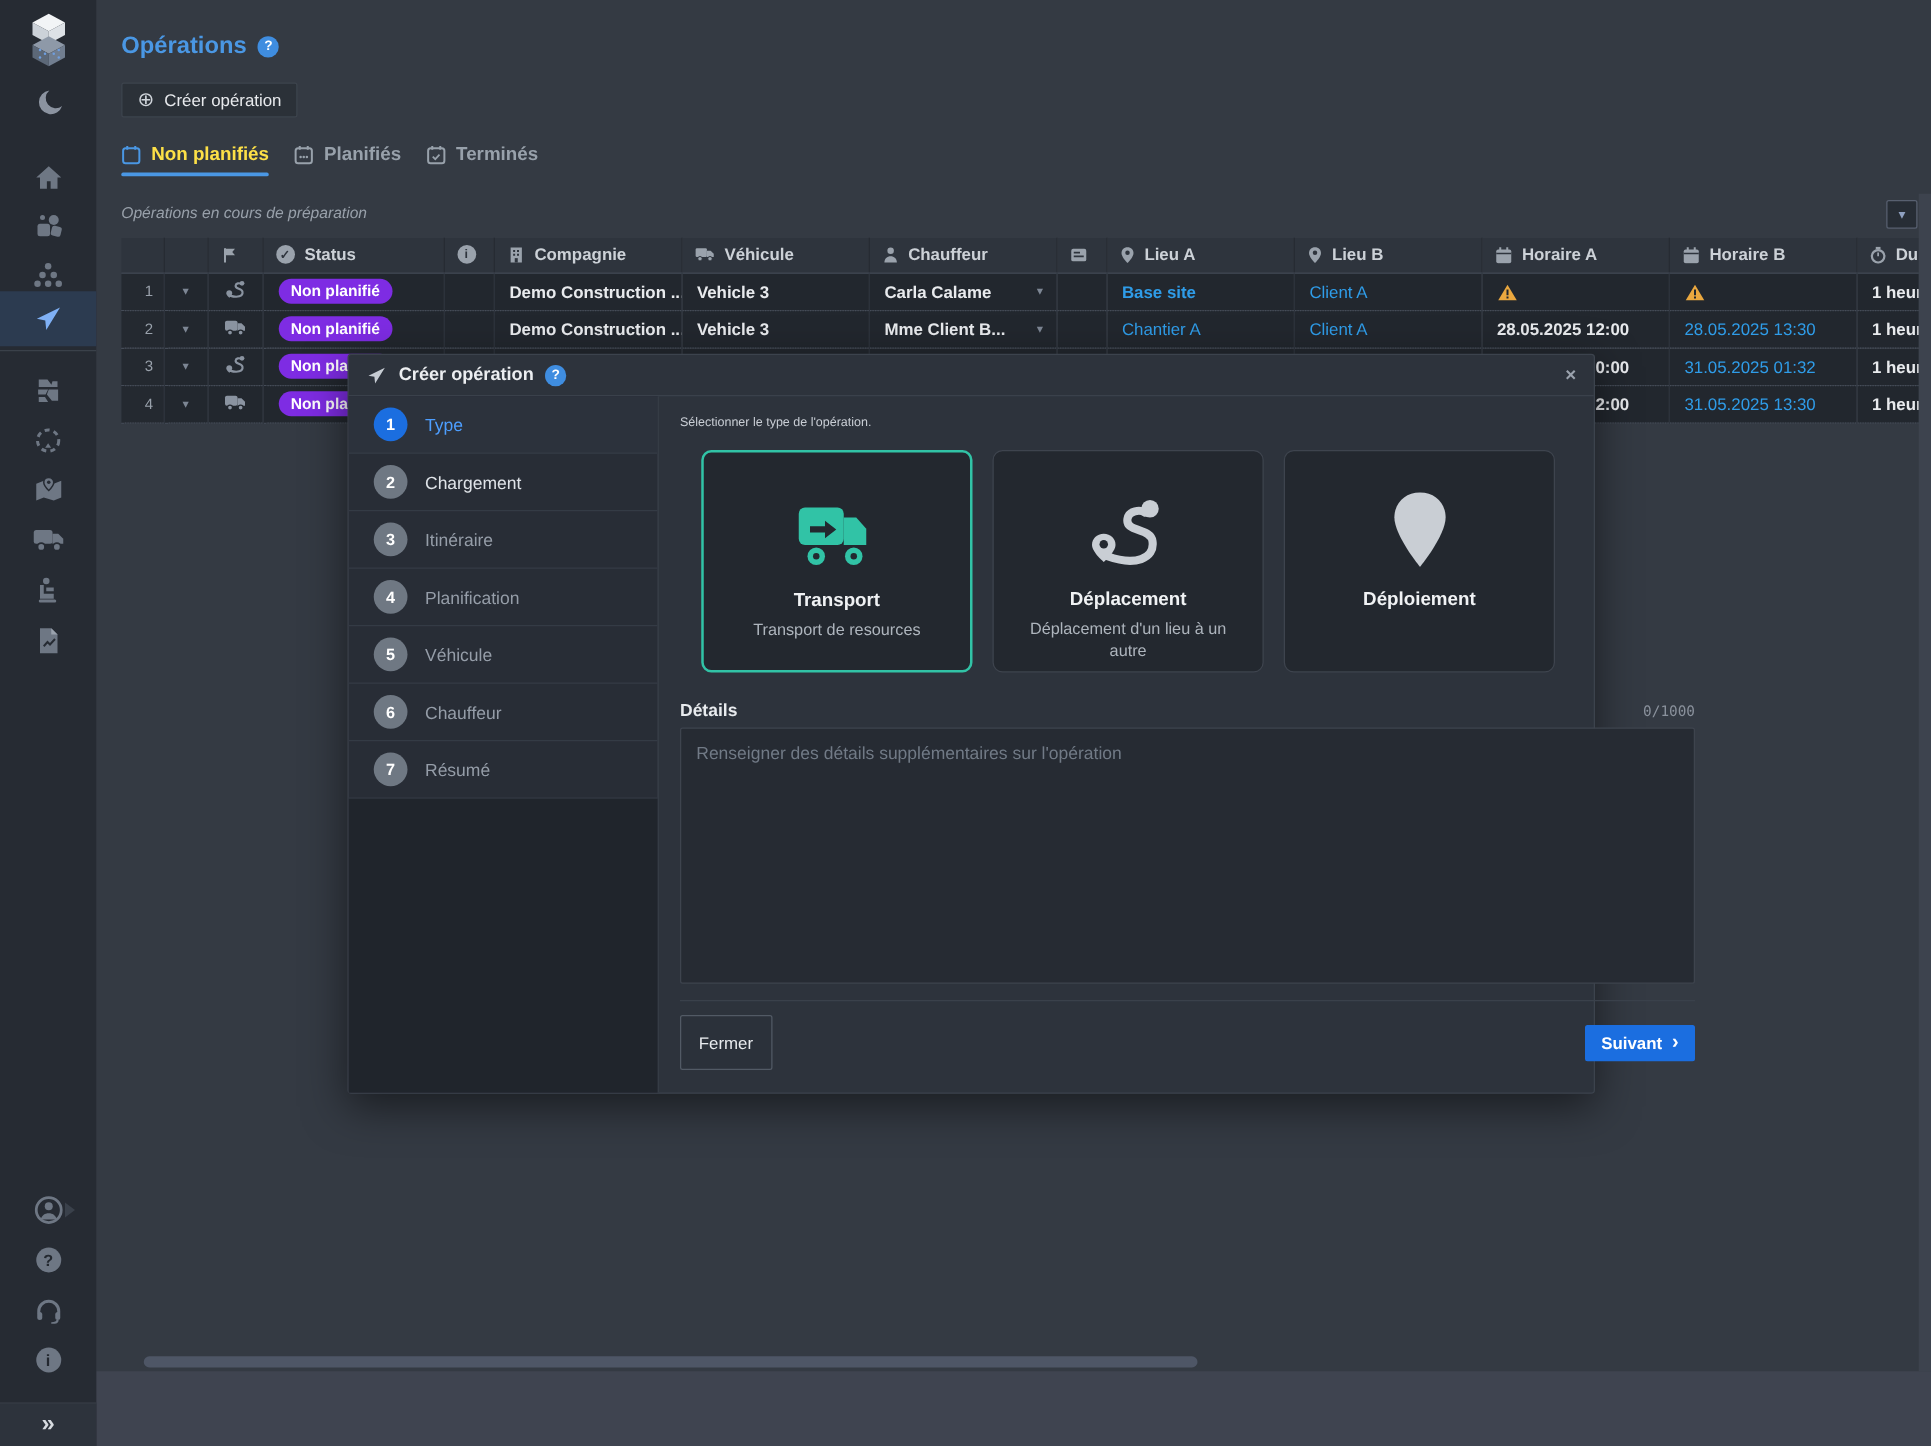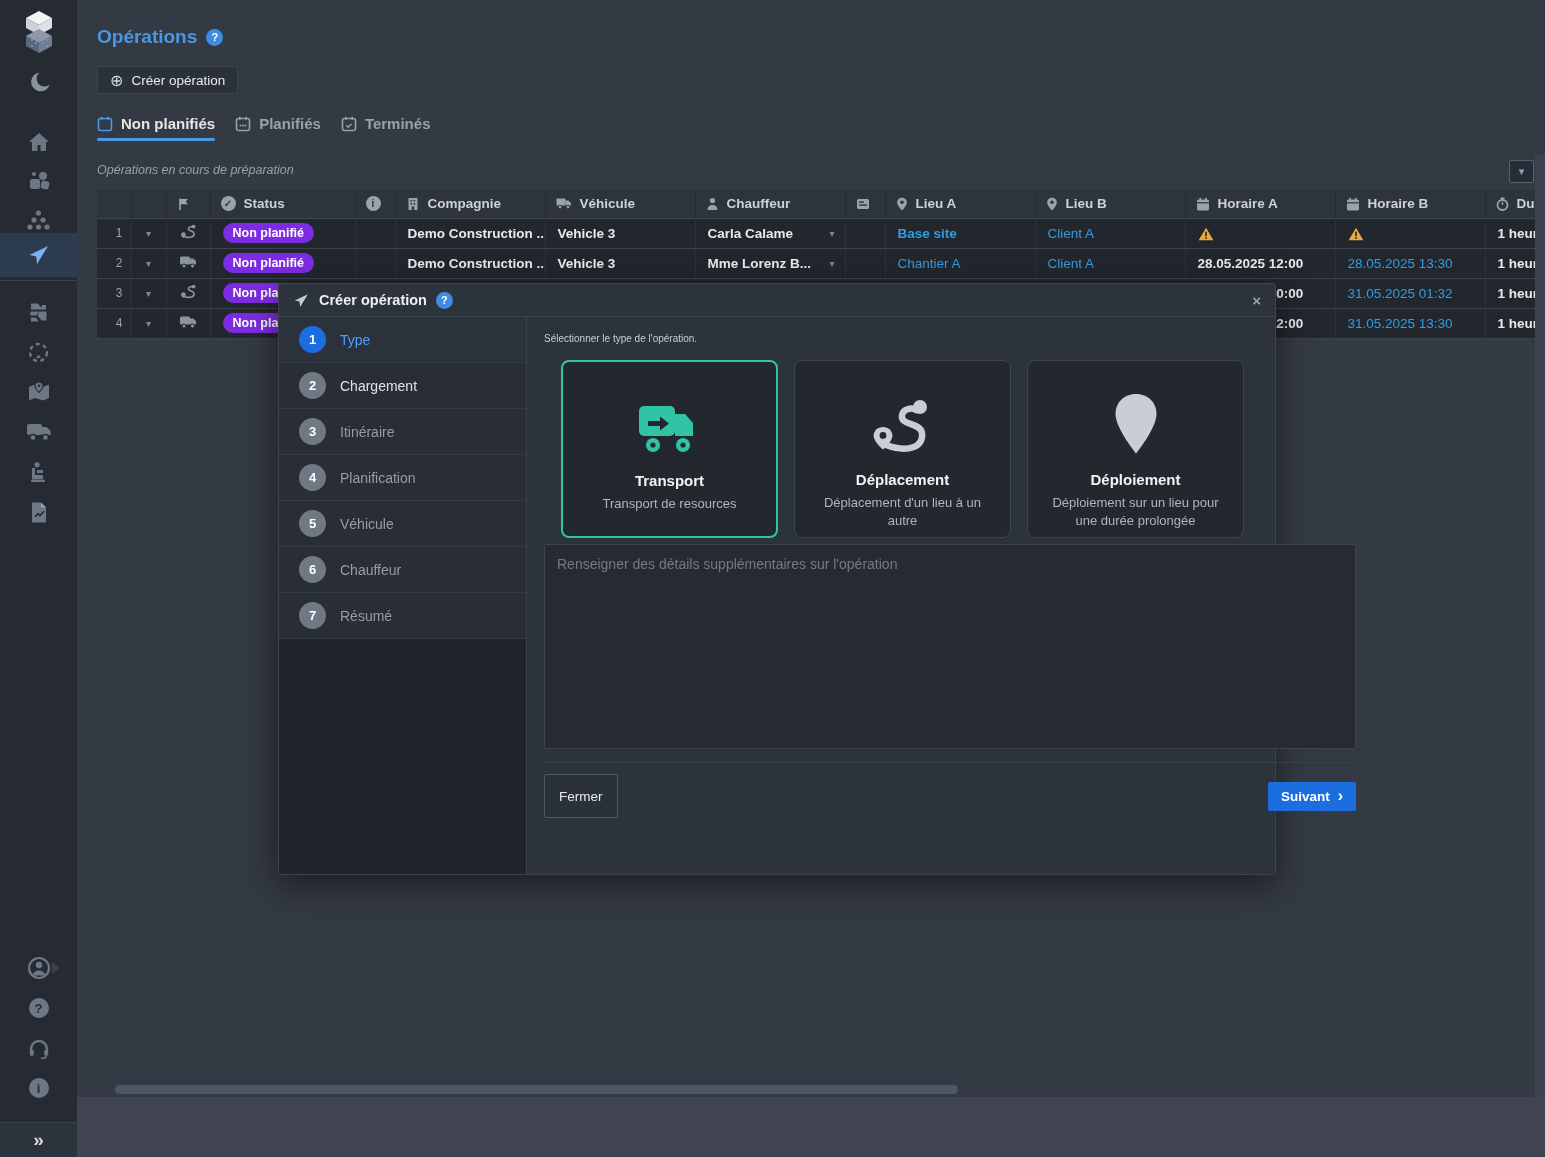--- a/index.html
+++ b/index.html
@@ -20,21 +20,21 @@
   .main { position:absolute; left:77px; top:0; width:1468px; height:1157px; background:#343a43; }
   .page-title { position:absolute; left:20px; top:26px; display:flex; align-items:center; gap:9px; }
   .page-title h1 { font-size:19px; color:#4a97e4; font-weight:bold; }
   .help-badge { width:17px; height:17px; border-radius:50%; background:#3f8de0; color:#fff; font-size:11px; font-weight:bold; display:flex; align-items:center; justify-content:center; }
   .create-btn { position:absolute; left:20px; top:66px; height:28px; padding:0 12px; background:#2b3138; border:1px solid #3d444d; border-radius:2px; display:flex; align-items:center; gap:8px; color:#e8eaed; font-size:13.5px; cursor:pointer; }
   .create-btn .plus { font-size:16px; color:#cfd4da; }
 
   .tabs { position:absolute; left:20px; top:115px; display:flex; gap:20px; }
   .tab { display:flex; flex-direction:column; gap:6px; cursor:pointer; }
   .tab-inner { display:flex; align-items:center; gap:8px; font-size:15px; font-weight:bold; color:#98a1ab; }
-  .tab.active .tab-inner { color:#e5e5e5; }
+  .tab.active .tab-inner { color:#fde047; }
   .tab-underline { height:3px; border-radius:2px; background:transparent; }
   .tab.active .tab-underline { background:#4a97e4; }
 
   .caption { position:absolute; left:20px; top:163px; font-size:12.5px; font-style:italic; color:#98a0aa; }
   .table-menu-btn { position:absolute; left:1432px; top:160px; width:25px; height:23px; background:#272d35; border:1px solid #586070; border-radius:2px; display:flex; align-items:center; justify-content:center; color:#8fa0c0; font-size:11px; cursor:pointer; }
 
   
   .table-wrap { position:absolute; left:20px; top:190px; width:1438px; overflow:hidden; }
   table { border-collapse:collapse; table-layout:fixed; width:1538px; }
   th { height:28px; background:#2e343d; color:#ccd1d7; font-size:13.5px; font-weight:bold; text-align:left; padding:0 0 0 10px; border-right:1px solid #262b33; border-bottom:1px solid #3e4551; white-space:nowrap; overflow:hidden; }
@@ -341,21 +341,21 @@
                   <circle cx="5" cy="11" r="2" fill="#8a93a0" stroke="#22272e" stroke-width="1"></circle>
                   <circle cx="13.5" cy="11" r="2" fill="#8a93a0" stroke="#22272e" stroke-width="1"></circle>
                 </svg>
               </span></td>
           <td><span class="badge">Non planifié</span></td>
           <td></td>
           <td><span class="strong">Demo Construction ...</span></td>
           <td><span class="strong">Vehicle 3</span></td>
           <td>
               <span class="chauffeur-cell">
-                <span class="strong">Mme Lorenz B...</span>
+                <span class="strong">Mme Client B...</span>
                 <span class="cc">▾</span>
               </span>
             </td>
           <td></td>
           <td><span class="link">Chantier A</span></td>
           <td><span class="link">Client A</span></td>
           <td><span class="strong">28.05.2025 12:00</span></td>
           <td><span class="link">28.05.2025 13:30</span></td>
           <td><span class="strong">1 heure</span></td>
         </tr>
@@ -607,24 +607,27 @@
           <div class="card-title">Déplacement</div>
           <div class="card-desc">Déplacement d'un lieu à un autre</div>
         </div>
         <div class="card">
           <div class="card-icon">
             <svg width="46" height="62" viewBox="0 0 46 62">
                 <path d="M23 1 C10.5 1 2.5 10 2.5 21 c0 14.5 20.5 39.5 20.5 39.5 S43.5 35.5 43.5 21 C43.5 10 35.5 1 23 1 z" fill="#c9ced4"></path>
               </svg>
           </div>
           <div class="card-title">Déploiement</div>
-          <div class="card-desc">Déploiement sur un lieu pour une durée prolongée</div>
         </div>
       </div>
 
+      <div class="details-row">
+        <span class="details-label">Détails</span>
+        <span class="details-counter">0/1000</span>
+      </div>
       <textarea class="details-area" placeholder="Renseigner des détails supplémentaires sur l'opération" style=""></textarea>
 
       <div class="modal-footer">
         <button class="btn-close">Fermer</button>
         <button class="btn-next">
           <span>Suivant</span>
           <span class="chev">›</span>
         </button>
       </div>
     </div>

